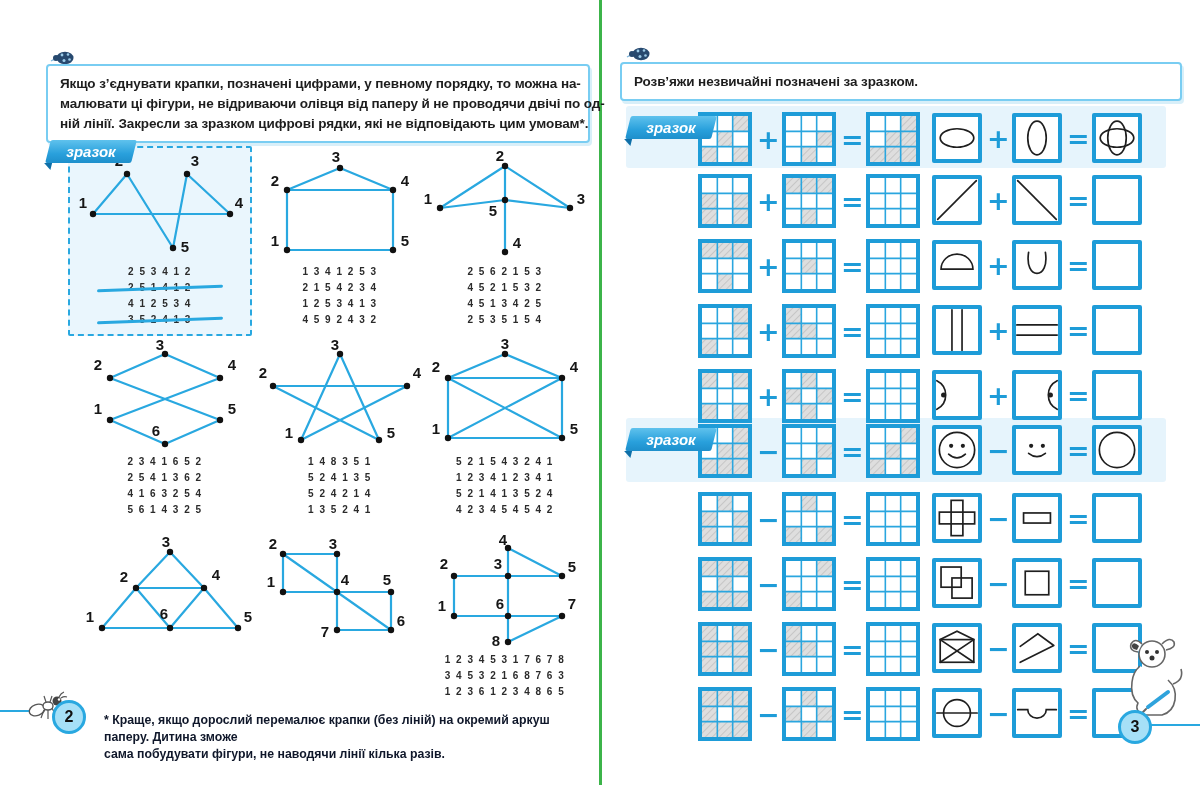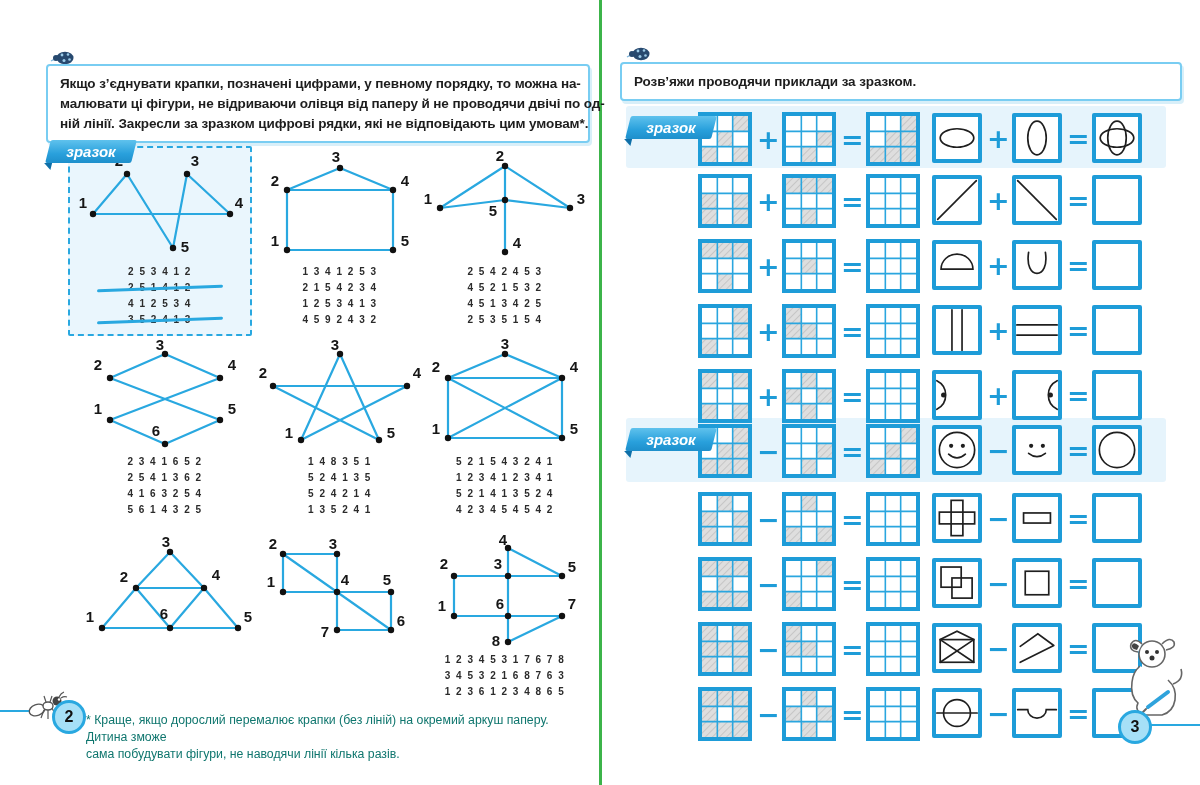--- a/index.html
+++ b/index.html
@@ -34,21 +34,21 @@
   .sample-dashed-box{position:absolute;left:68px;top:146px;width:180px;height:186px;
     border:2px dashed #29A8E0;background:#EAF6FD;border-radius:2px;}
   .fig-cell{position:absolute;width:170px;}
   .fig-cell svg{display:block;overflow:visible;}
   .seqs{margin-top:2px;}
   .seq{font-size:10px;font-weight:bold;letter-spacing:1.5px;line-height:16px;
     text-align:center;color:#2b2b2b;white-space:nowrap;position:relative;}
   .seq.crossed::after{content:"";position:absolute;left:22px;right:22px;top:45%;height:3px;
     background:#29A8E0;border-radius:2px;transform:rotate(-2.2deg);}
 
-  .footnote{position:absolute;left:86px;top:712px;width:492px;color:#0f766e;}
+  .footnote{position:absolute;left:104px;top:712px;width:492px;color:#0f172a;font-weight:bold;}
   .footnote p{margin:0;font-size:12.3px;line-height:17px;}
 
   
   .band{position:absolute;background:#E6F4FC;border-radius:3px;}
   .op-row{position:absolute;display:flex;align-items:center;gap:5px;}
   .op{width:20px;text-align:center;font-weight:bold;font-size:27px;color:#1E9CD8;
     line-height:1;font-family:"DejaVu Sans",sans-serif;}
   .grid-box{display:block;}
   .shape-box{width:42px;height:42px;border:4px solid #1E9CD8;border-radius:2px;background:#fff;}
   .shape-box svg{display:block;width:42px;height:42px;overflow:visible;}
@@ -164,21 +164,21 @@
           <circle cx="20" cy="56" r="3.2" fill="#111"></circle>
           <text x="8" y="52" text-anchor="middle" font-size="15" font-weight="bold" fill="#161616" font-family="&quot;Liberation Sans&quot;,&quot;DejaVu Sans&quot;,sans-serif">1</text>
           <circle cx="85" cy="48" r="3.2" fill="#111"></circle>
           <text x="73" y="64" text-anchor="middle" font-size="15" font-weight="bold" fill="#161616" font-family="&quot;Liberation Sans&quot;,&quot;DejaVu Sans&quot;,sans-serif">5</text>
           <circle cx="150" cy="56" r="3.2" fill="#111"></circle>
           <text x="161" y="52" text-anchor="middle" font-size="15" font-weight="bold" fill="#161616" font-family="&quot;Liberation Sans&quot;,&quot;DejaVu Sans&quot;,sans-serif">3</text>
           <circle cx="85" cy="100" r="3.2" fill="#111"></circle>
           <text x="97" y="96" text-anchor="middle" font-size="15" font-weight="bold" fill="#161616" font-family="&quot;Liberation Sans&quot;,&quot;DejaVu Sans&quot;,sans-serif">4</text>
         </svg>
         <div class="seqs">
-          <div class="seq">2 5 4 2 4 5 3</div>
+          <div class="seq">2 5 6 2 1 5 3</div>
           <div class="seq">4 5 2 1 5 3 2</div>
           <div class="seq">4 5 1 3 4 2 5</div>
           <div class="seq">2 5 3 5 1 5 4</div>
         </div>
       </div>
       <div class="fig-cell" style="left: 80px; top: 342px;">
         <svg width="170" height="110" viewBox="0 0 170 110">
           <line x1="30" y1="36" x2="85" y2="12" stroke="#29A8E0" stroke-width="2.2" stroke-linecap="round"></line>
           <line x1="85" y1="12" x2="140" y2="36" stroke="#29A8E0" stroke-width="2.2" stroke-linecap="round"></line>
           <line x1="30" y1="36" x2="140" y2="78" stroke="#29A8E0" stroke-width="2.2" stroke-linecap="round"></line>
@@ -378,21 +378,21 @@
     <path d="M1,11 Q4,9 7,10" stroke="#7FB6DC" fill="none" stroke-width="1.2"></path>
     <ellipse cx="15" cy="8" rx="8.5" ry="6.2" fill="#27496F"></ellipse>
     <circle cx="6" cy="8" r="3" fill="#27496F"></circle>
     <circle cx="12" cy="5" r="1.4" fill="#9CCBE8"></circle>
     <circle cx="18" cy="4.5" r="1.3" fill="#9CCBE8"></circle>
     <circle cx="14" cy="10.5" r="1.5" fill="#9CCBE8"></circle>
     <circle cx="19.5" cy="9.5" r="1.3" fill="#9CCBE8"></circle>
   </svg>
 
   <div class="instr-box" style="left:18px;top:62px;width:534px;">
-    <p>Розв’яжи проводячи приклади за зразком.</p>
+    <p>Розв’яжи незвичайні позначені за зразком.</p>
   </div>
 
   <div class="band" style="left:24px;top:106px;width:540px;height:62px;"></div>
   <div class="sample-tab" style="left:26px;top:116px;">
     <span>зразок</span>
   </div>
 
   <div class="band" style="left:24px;top:418px;width:540px;height:64px;"></div>
   <div class="sample-tab" style="left:26px;top:428px;">
     <span>зразок</span>

